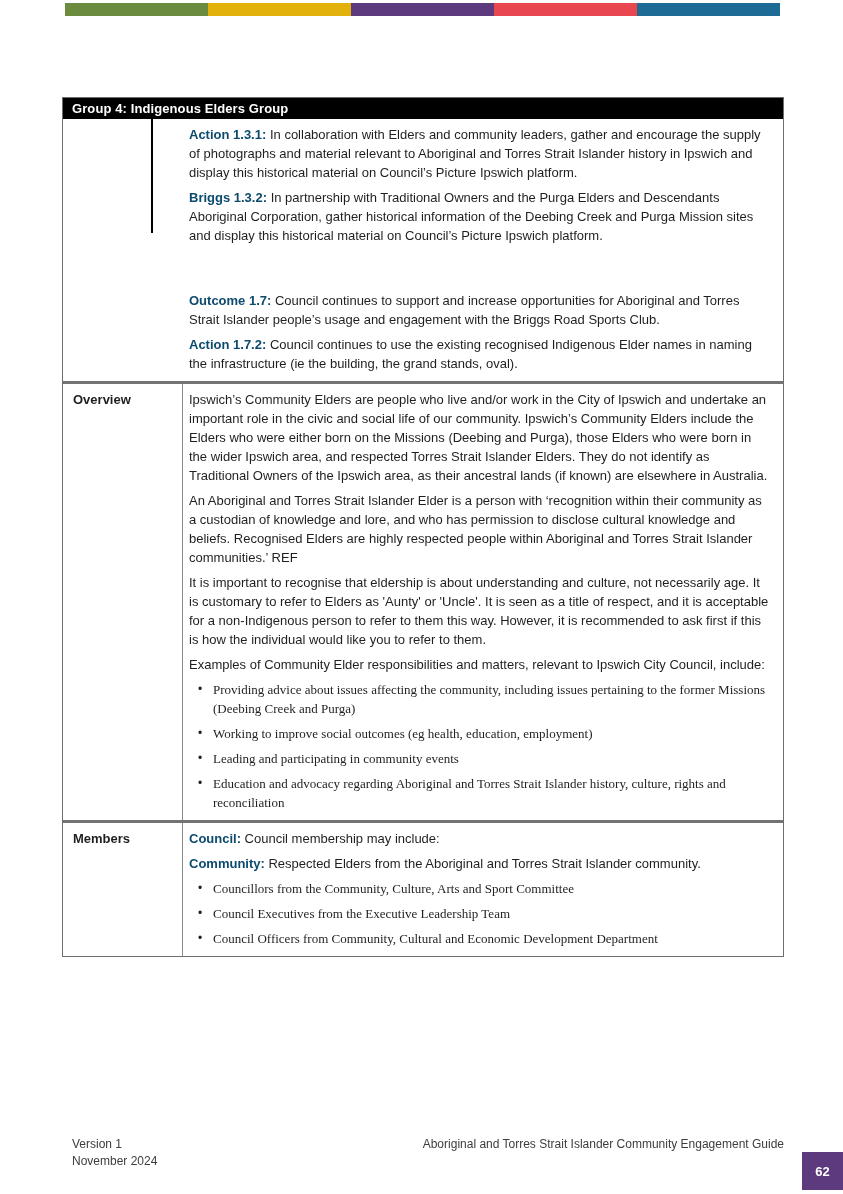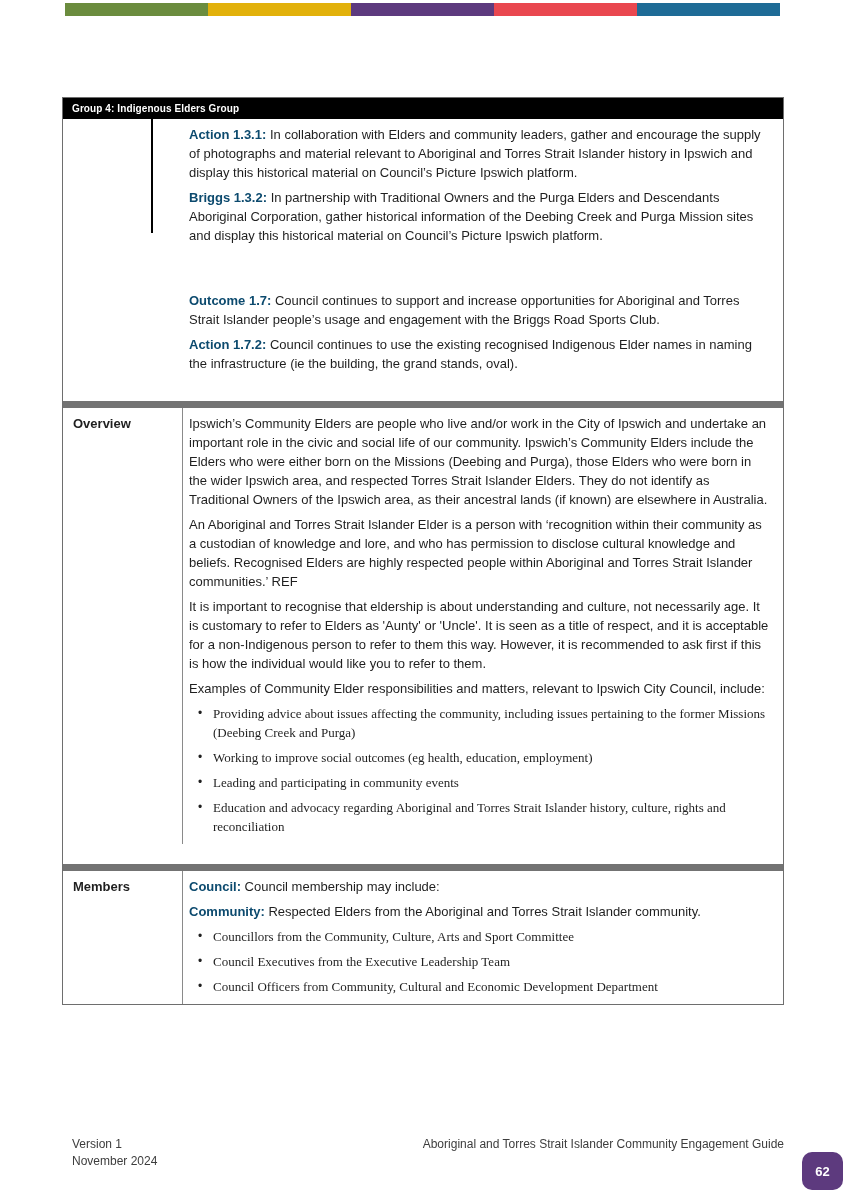--- a/index.html
+++ b/index.html
@@ -24,31 +24,31 @@
   .group-table {
     position: absolute; left: 62px; top: 97px;
     width: 722px;
     border: 1px solid #6e6e6e;
     background: #fff;
   }
   .thead {
     background: #000;
     color: #fff;
     font-weight: bold;
-    font-size: 10px;
+    font-size: 13px;
     line-height: 21px;
     height: 21px;
     padding-left: 9px;
     letter-spacing: 0.1px;
   }
   .trow {
     display: flex;
     align-items: stretch;
   }
-  .trow + .trow { border-top: 7px solid #737373; margin-top: 20px; }
+  .trow + .trow { border-top: 3px solid #737373; }
   .cell-label {
     width: 120px; flex: 0 0 120px;
     padding: 6px 4px 4px 10px;
     font-weight: bold;
     font-size: 13px;
     line-height: 19px;
   }
   .trow.ruled .cell-label { border-right: 1px solid #8a8a8a; }
   .cell-content {
     flex: 1 1 auto;
@@ -78,21 +78,21 @@
     width: 722px;
     display: flex; justify-content: space-between;
     font-size: 12px; line-height: 17px; color: #3d3d3d;
   }
   .footer-left { padding-left: 10px; }
   .footer-right { text-align: center; white-space: nowrap; }
   .page-number-box {
     position: absolute; right: 0; top: 1152px;
     width: 41px; height: 38px;
     color: #fff; font-weight: bold; font-size: 13px;
-    display: flex; align-items: center; justify-content: center; border-radius: 10px;
+    display: flex; align-items: center; justify-content: center;
   }
 </style>
 </head>
 <body>
 
 <div class="brand-bar">
     <div class="seg" style="background: rgb(107, 140, 62);"></div>
     <div class="seg" style="background: rgb(226, 177, 11);"></div>
     <div class="seg" style="background: rgb(93, 58, 126);"></div>
     <div class="seg" style="background: rgb(233, 71, 79);"></div>

